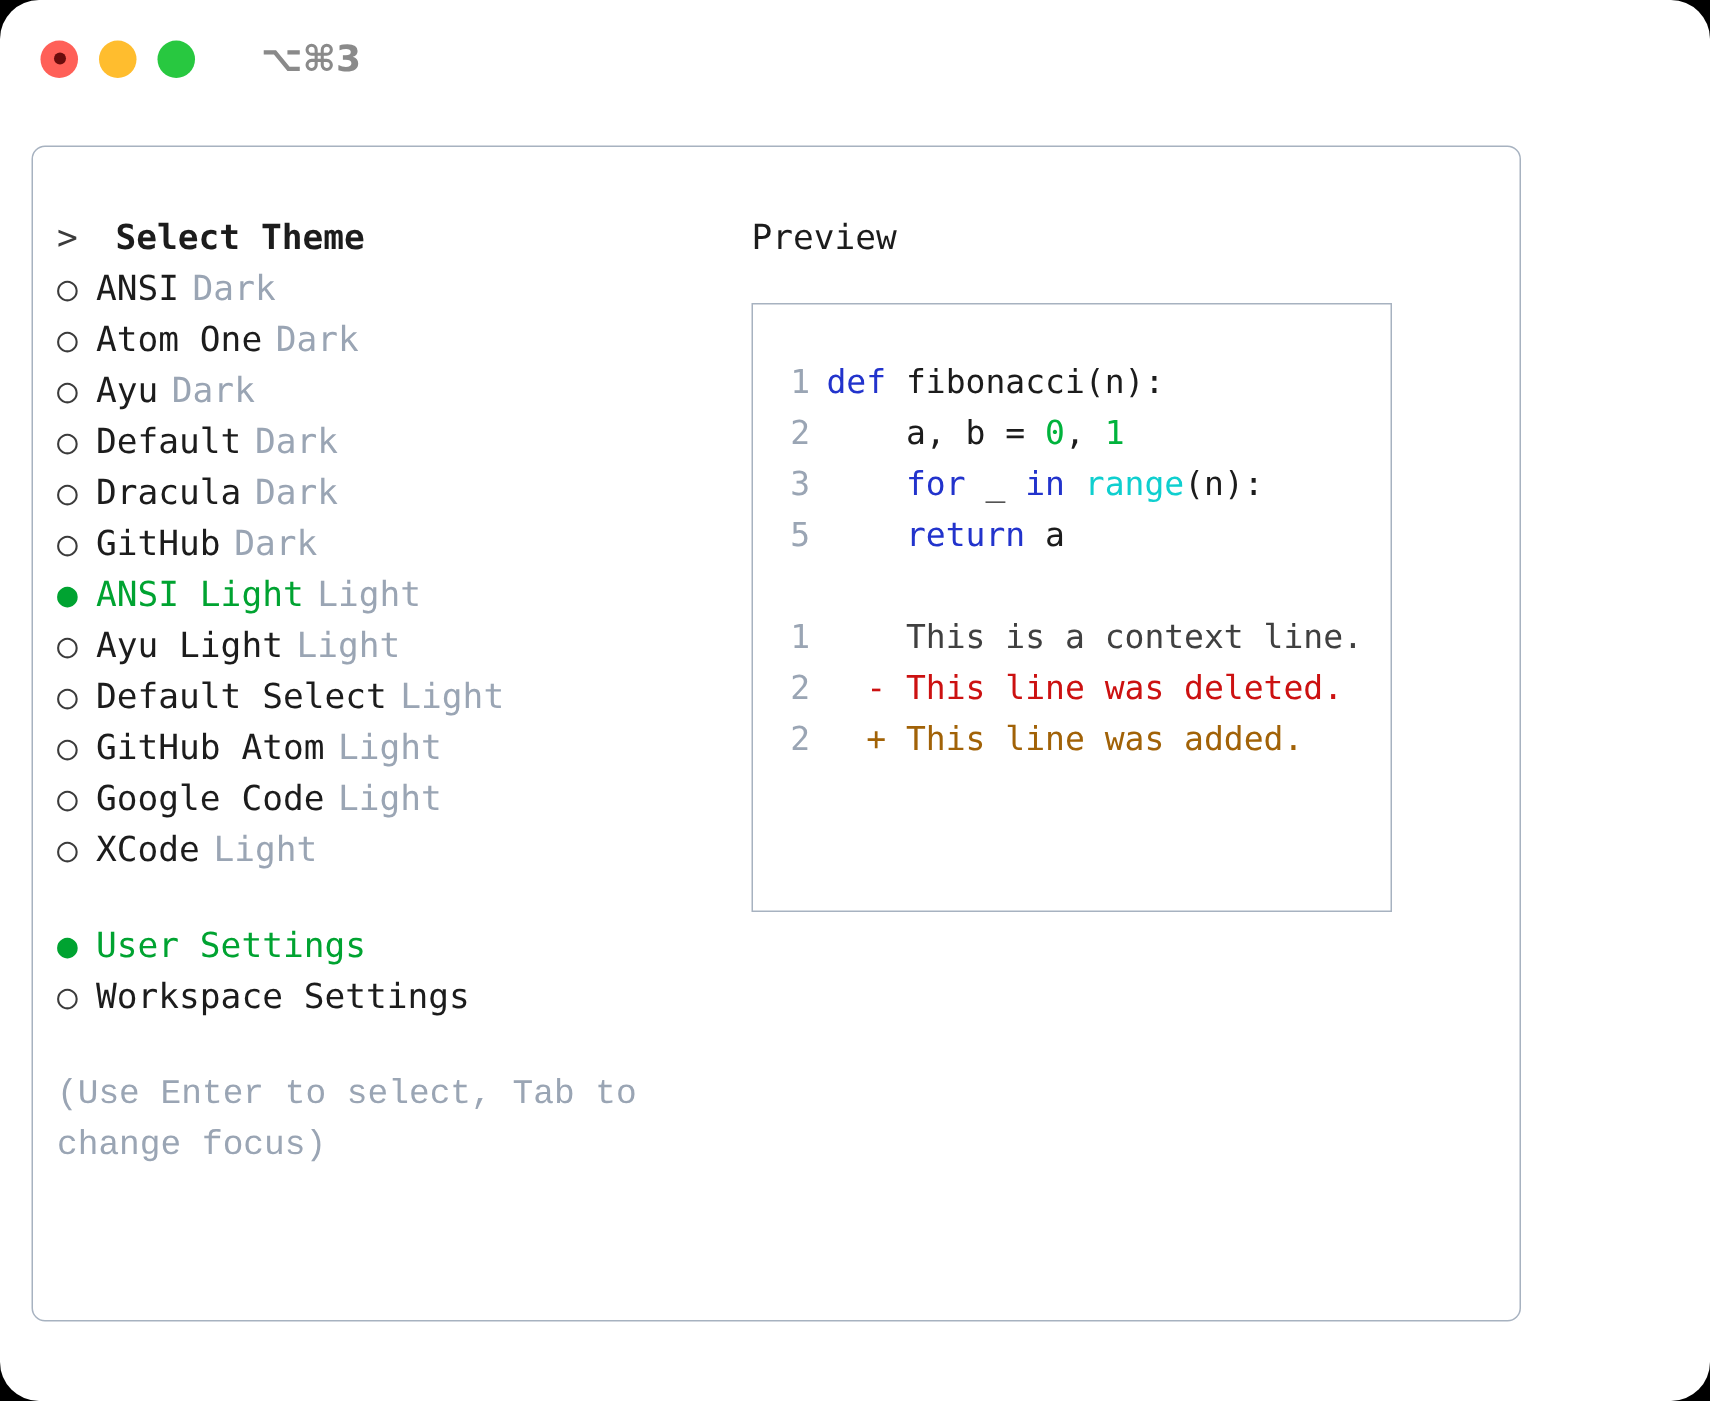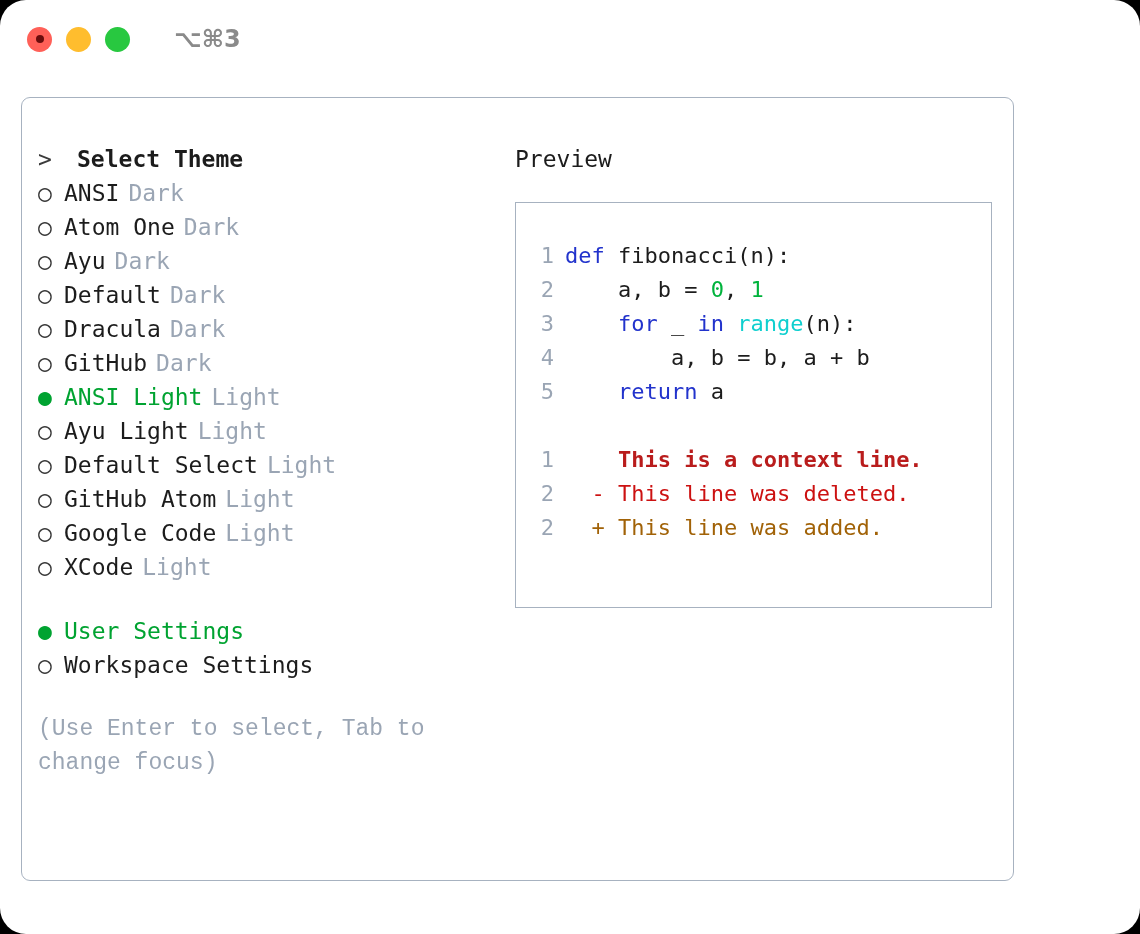--- a/index.html
+++ b/index.html
@@ -72,21 +72,21 @@
     left: 0; top: 0;
     width: 100%; height: 100%;
   }
   .col-left {
     position: absolute;
     left: 16px; top: 48px;
     width: 460px;
   }
   .col-right {
     position: absolute;
-    left: 493px; top: 48px;
+    left: 479px; top: 48px;
     width: 500px;
   }
   
   .row {
     display: flex;
     align-items: baseline;
     height: 34px;
     font-size: 23px;
     color: #1c1c1c;
     white-space: pre;
@@ -118,21 +118,21 @@
   }
   
   .preview-title {
     font-size: 23px;
     color: #1c1c1c;
     margin-bottom: 0;
     height: 34px;
   }
   .preview-box {
     margin-top: 22px;
-    width: 477px;
+    width: 427px;
     height: 406px;
     border: 1.6px solid #a7b2c0;
     box-sizing: border-box;
     background: #ffffff;
     padding: 36px 0 0 12px;
   }
   .code-line {
     font-size: 22px;
     line-height: 34px;
     white-space: pre;
@@ -142,21 +142,21 @@
     display: inline-block;
     width: 26px;
     text-align: right;
     color: #9aa5b4;
     margin-right: 11px;
   }
   .kw  { color: #2233cc; }
   .fn  { color: #0fcfcf; }
   .num { color: #00b33c; }
   .pl  { color: #1c1c1c; }
-  .ctx { color: #b91c1c; font-weight: bold; }
+  .ctx { color: #404040; }
   .del { color: #cc1111; }
   .add { color: #a16207; }
   .gap-line { height: 34px; }
 </style>
 </head>
 <body>
 
 <div class="window">
 
   <div class="titlebar">
@@ -197,21 +197,20 @@
         <div class="hint">(Use Enter to select, Tab to change focus)</div>
       </div>
 
       <div class="col-right">
         <div class="preview-title">Preview</div>
         <div class="preview-box">
           <div id="code-block">
               <div class="code-line"><span class="ln">1</span><span class="kw">def</span><span class="pl"> fibonacci(n):</span></div>
               <div class="code-line"><span class="ln">2</span><span class="pl">    a, b = </span><span class="num">0</span><span class="pl">, </span><span class="num">1</span></div>
               <div class="code-line"><span class="ln">3</span><span class="pl">    </span><span class="kw">for</span><span class="pl"> _ </span><span class="kw">in</span><span class="pl"> </span><span class="fn">range</span><span class="pl">(n):</span></div>
-              <div class="code-line"><span class="ln">4</span><span class="pl">        a, b = b, a + b</span></div>
               <div class="code-line"><span class="ln">5</span><span class="pl">    </span><span class="kw">return</span><span class="pl"> a</span></div>
             </div>
           <div class="gap-line"></div>
           <div id="diff-block">
               <div class="code-line"><span class="ln">1</span><span class="ctx">    This is a context line.</span></div>
               <div class="code-line"><span class="ln">2</span><span class="del">  - This line was deleted.</span></div>
               <div class="code-line"><span class="ln">2</span><span class="add">  + This line was added.</span></div>
             </div>
         </div>
       </div>

